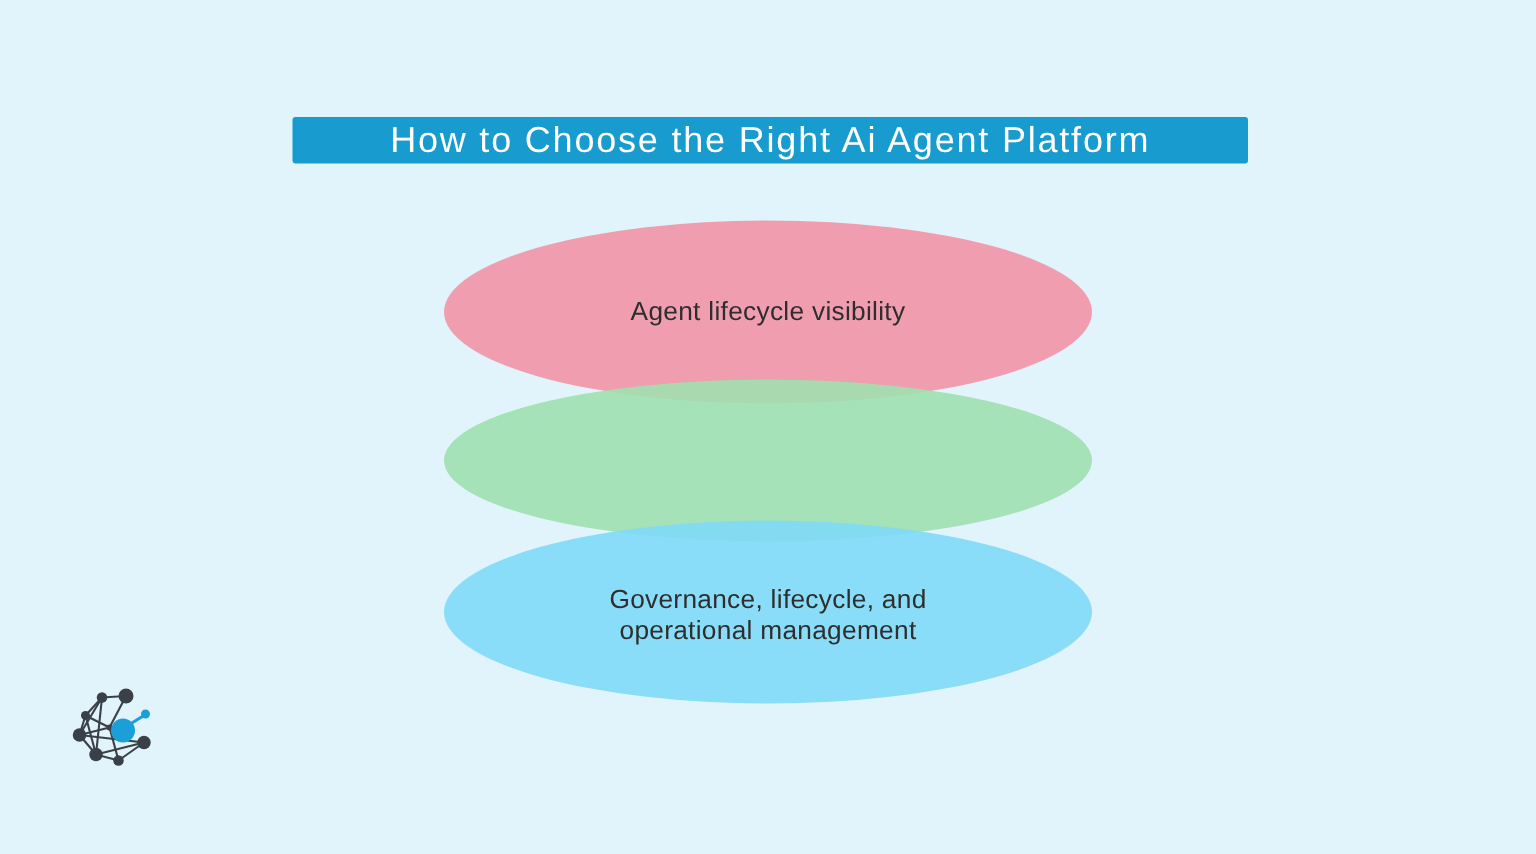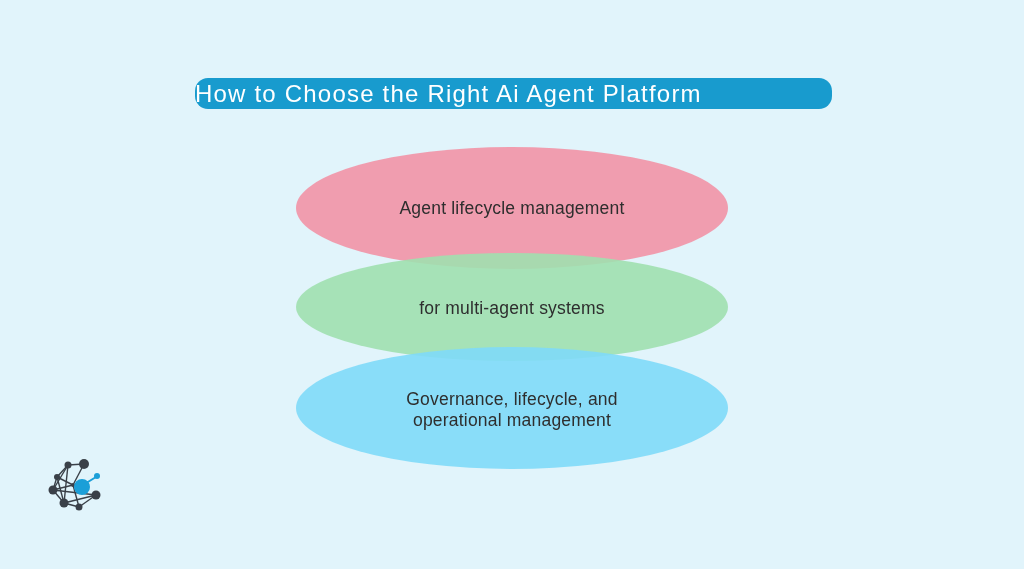--- a/index.html
+++ b/index.html
@@ -20,24 +20,24 @@
     width: 1024px;
     height: 569px;
   }
   .title-banner {
     position: absolute;
     left: 195px;
     top: 78px;
     width: 637px;
     height: 31px;
     background: #189bce;
-    border-radius: 13px;
+    border-radius: 2px;
     display: flex;
     align-items: center;
-    justify-content: flex-start;
+    justify-content: center;
   }
   .title-banner .title-text {
     color: #ffffff;
     font-size: 24px;
     font-weight: 400;
     letter-spacing: 1.2px;
     white-space: nowrap;
     line-height: 31px;
   }
   .venn-svg {
@@ -79,25 +79,24 @@
     <span class="title-text">How to Choose the Right Ai Agent Platform</span>
   </div>
 
   <svg class="venn-svg" width="1024" height="569" viewBox="0 0 1024 569">
     <ellipse cx="512" cy="208" rx="216" ry="61" fill-opacity="0.9" fill="#f293a6"></ellipse>
     <ellipse cx="512" cy="307" rx="216" ry="54" fill-opacity="0.9" fill="#a0e0af"></ellipse>
     <ellipse cx="512" cy="408" rx="216" ry="61" fill-opacity="0.9" fill="#7fdaf8"></ellipse>
   </svg>
 
   <div class="ellipse-label label-pink">
-    <span class="line">Agent lifecycle management</span>
+    <span class="line">Agent lifecycle visibility</span>
   </div>
 
   <div class="ellipse-label label-green">
-    <span class="line">for multi-agent systems</span>
   </div>
 
   <div class="ellipse-label label-blue">
     <span class="line">Governance, lifecycle, and</span>
     <span class="line">operational management</span>
   </div>
 
   <svg class="logo" viewBox="0 0 64 64">
     <g stroke="#3a4048" stroke-width="1.4" fill="none">
       <path d="M22 15 L38 14"></path>

